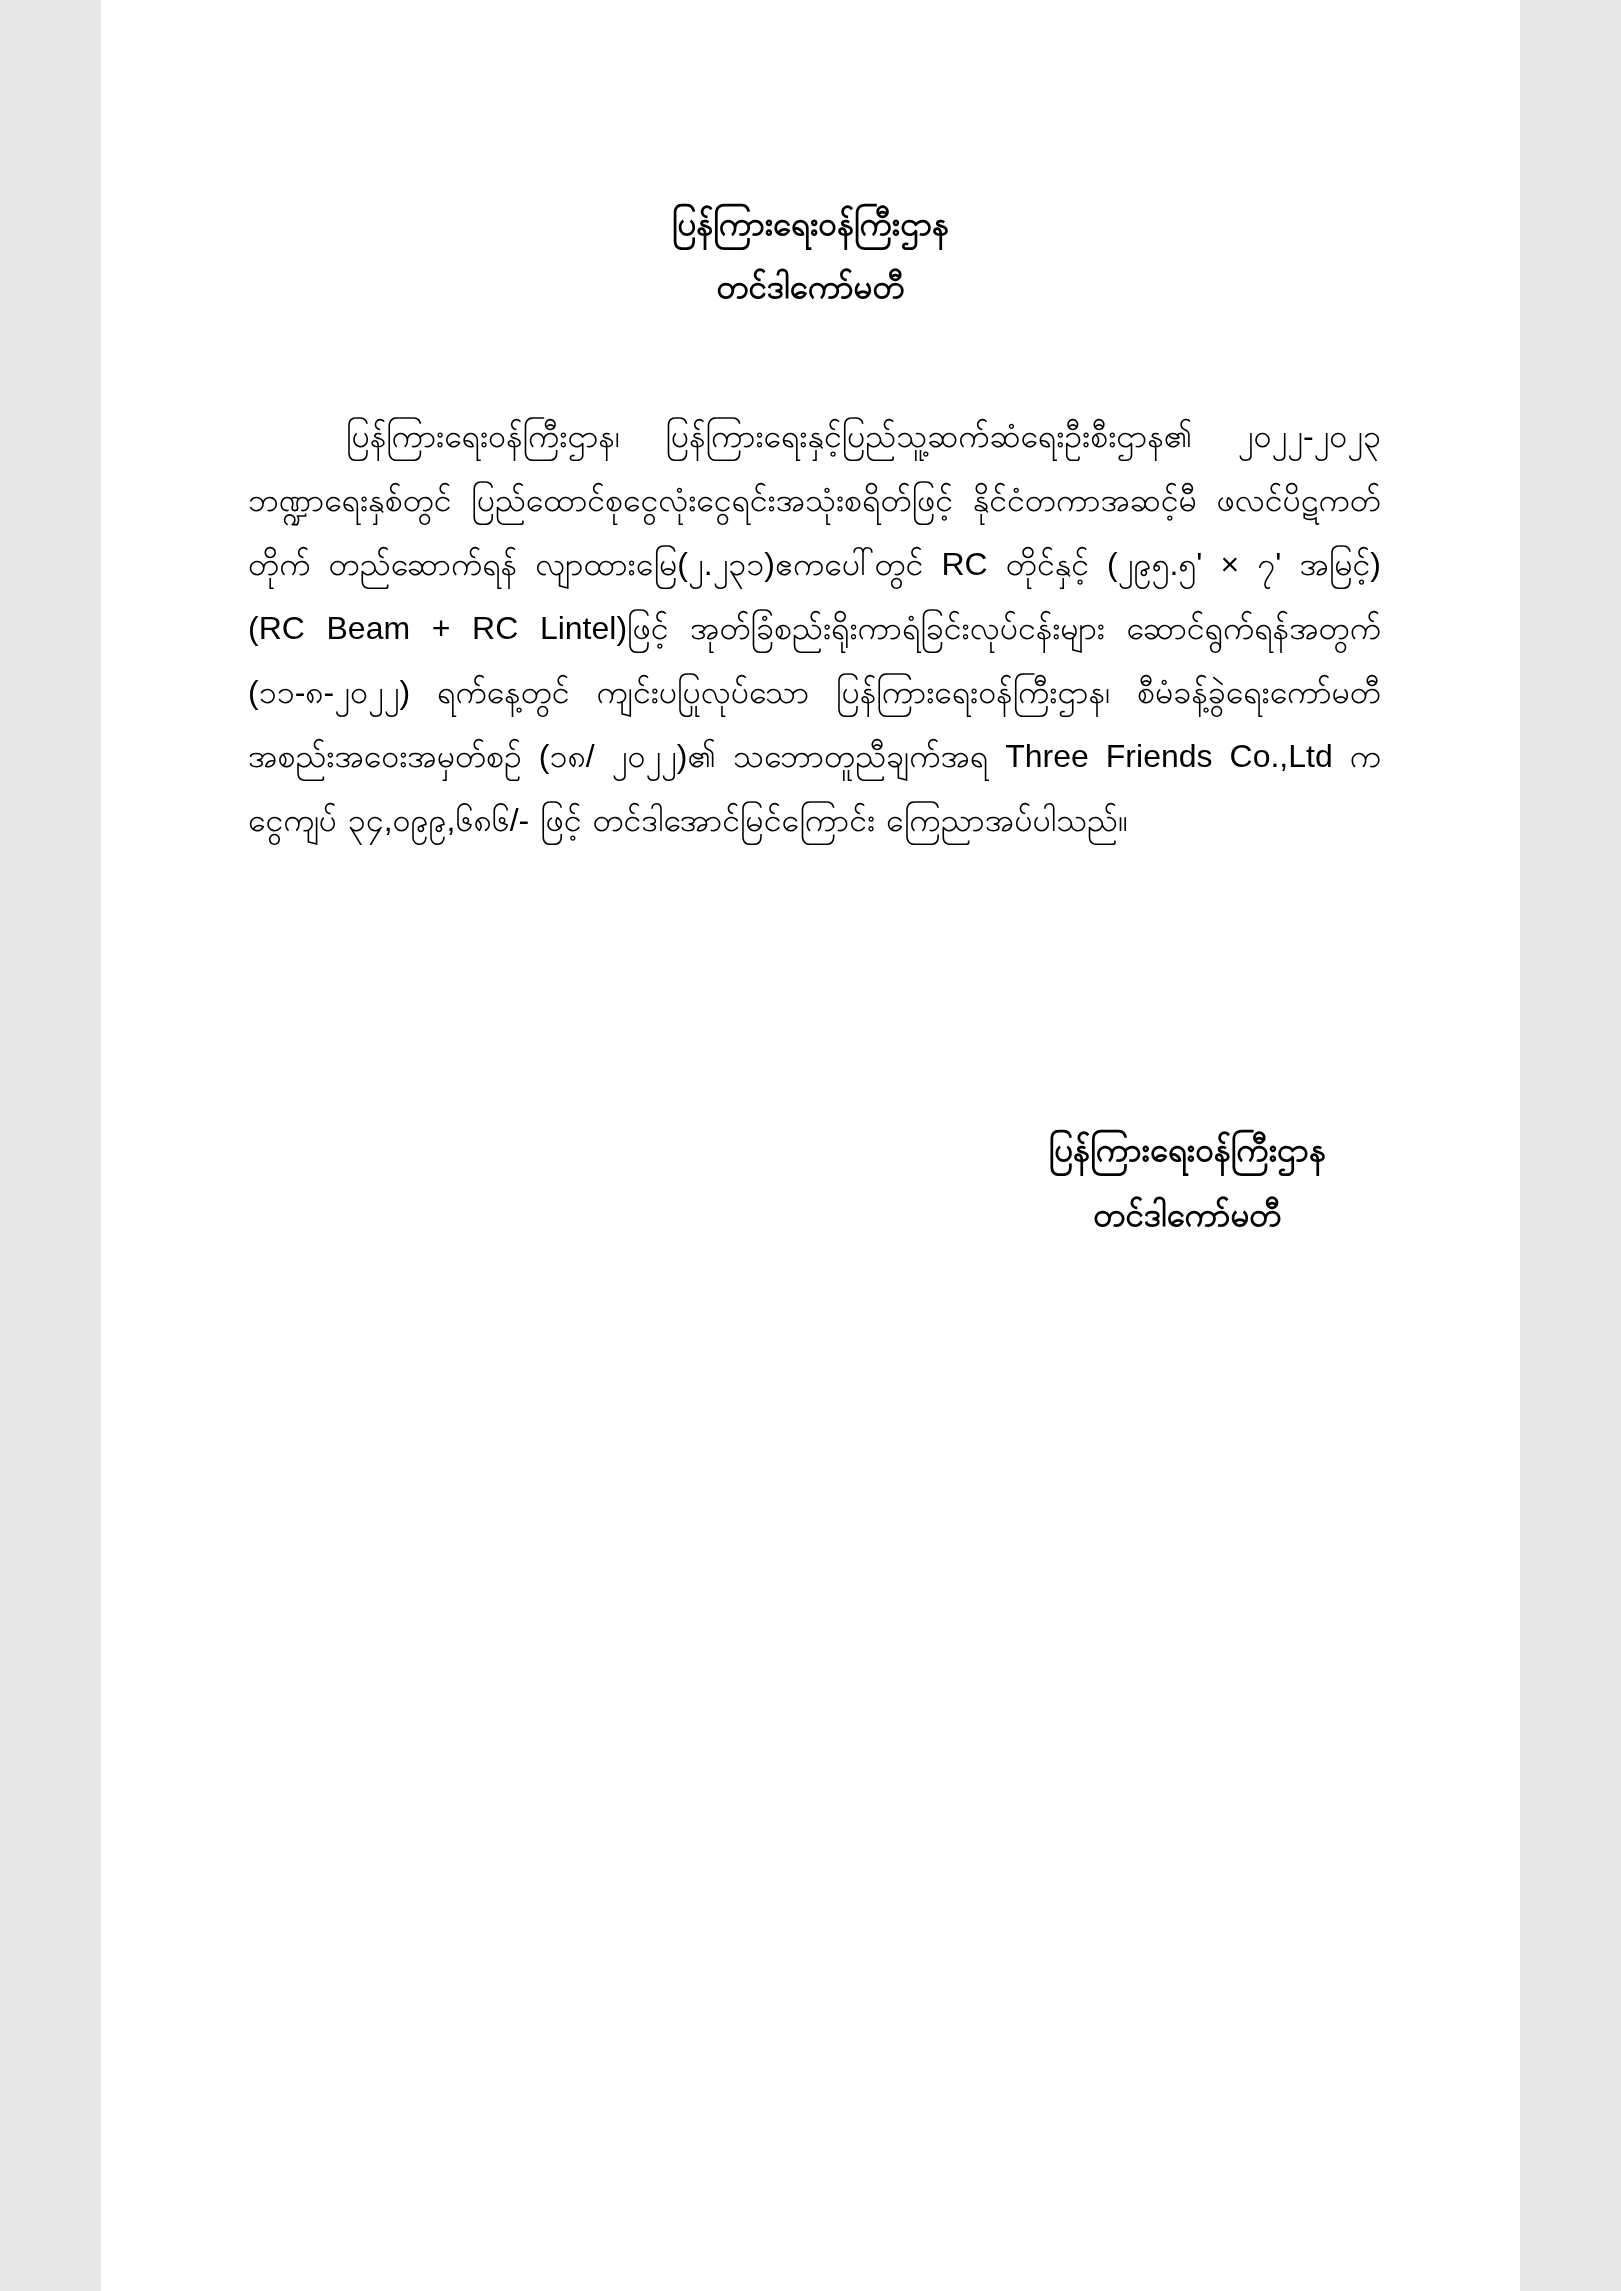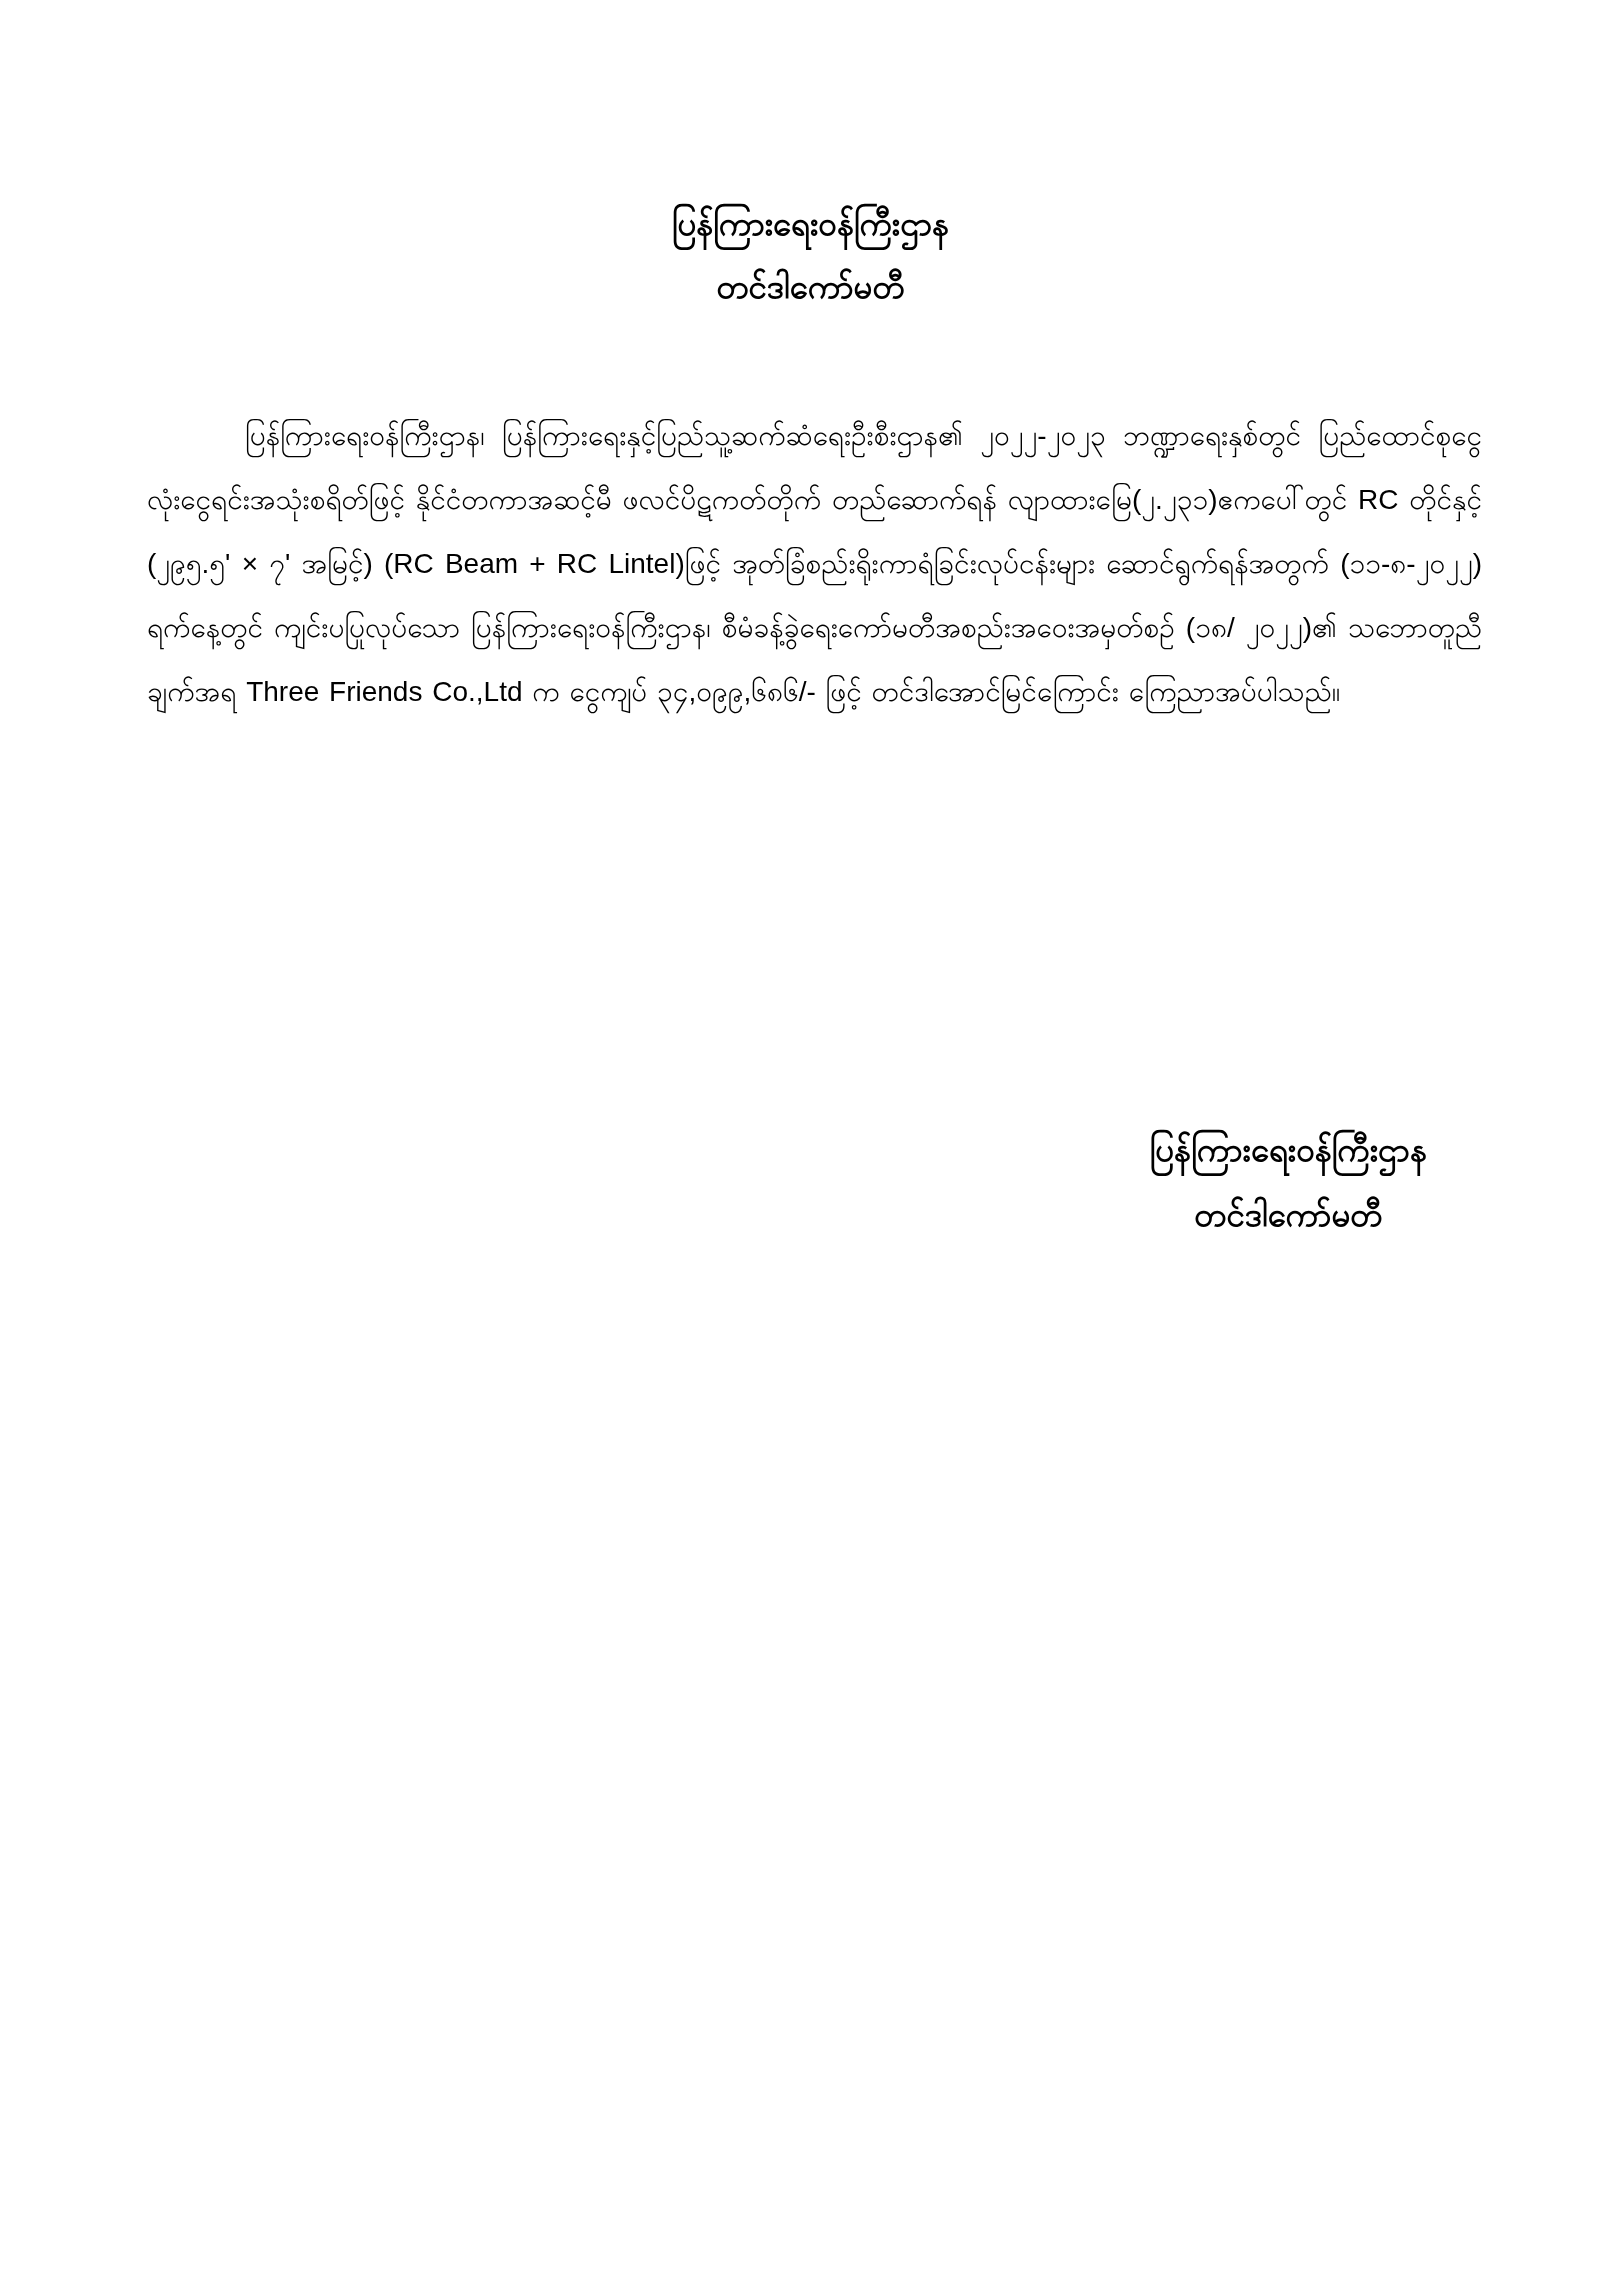--- a/index.html
+++ b/index.html
@@ -2,21 +2,21 @@
 <html lang="my"><head>
 <meta charset="utf-8">
 <style>
   html, body {
     margin: 0;
     padding: 0;
     background: #e8e8e8;
   }
   .page {
     position: relative;
-    width: 1621px;
+    width: 1419px;
     height: 2292px;
     margin: 0 auto;
     background: #ffffff;
     color: #000000;
     font-family: "Liberation Sans", "DejaVu Sans", sans-serif;
     box-sizing: border-box;
     overflow: hidden;
   }
   .heading-block {
     padding-top: 192px;
@@ -25,21 +25,21 @@
   .heading-line {
     font-size: 33px;
     font-weight: 700;
     line-height: 63px;
     white-space: nowrap;
   }
   .body-block {
     margin: 86px 139px 0 147px;
   }
   .body-paragraph {
-    font-size: 28px;
+    font-size: 32px;
     line-height: 64px;
     text-align: justify;
     text-align-last: left;
     text-indent: 98px;
     margin: 0;
     word-spacing: 2px;
   }
   .signature-block {
     position: absolute;
     top: 1117px;

